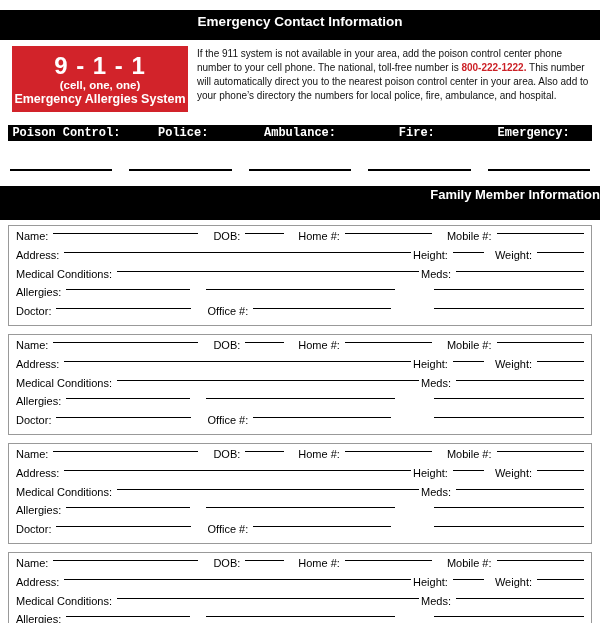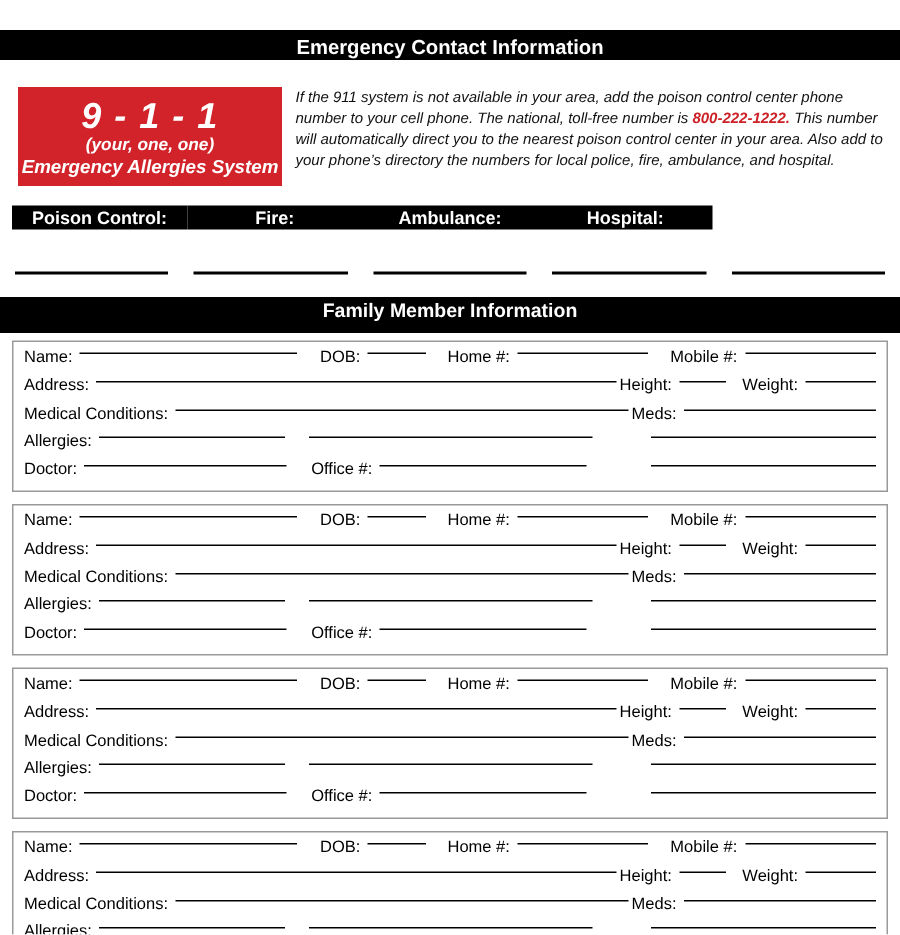--- a/index.html
+++ b/index.html
@@ -7,42 +7,42 @@
   body {
     width:600px; height:623px; overflow:hidden;
     font-family:"Liberation Sans", sans-serif; color:#000;
   }
   .page { width:600px; height:623px; overflow:hidden; background:#fff; position:relative; }
 
   
   .bar {
     background:#000; color:#fff; text-align:center; font-weight:bold;
   }
-  .bar.top { margin-top:20px; height:20px; line-height:23px; font-size:13.5px; }
-  .bar.family { margin-top:15px; height:24px; line-height:18px; font-size:13px; }
-
-  
-  .intro { display:flex; margin-top:18px; padding:0 6px 0 12px;font-style:italic; }
+  .bar.top { margin-top:10px; height:30px; line-height:23px; font-size:13.5px; }
+  .bar.family { margin-top:15px; height:34px; line-height:18px; font-size:13px;text-align:right; }
+
+  
+  .intro { display:flex; margin-top:6px; padding:0 6px 0 12px; }
   .red-box {
     width:176px; height:66px; color:#fff; text-align:center; font-weight:bold;
     display:flex; flex-direction:column; justify-content:center; flex-shrink:0;
   }
   .red-box .num { font-size:24px; letter-spacing:1px; line-height:26px; }
   .red-box .phonetic { font-size:11.5px; line-height:13px; }
   .red-box .caption { font-size:12.5px; line-height:14px; }
   .poison-text {
     flex:1; padding-left:9px; padding-top:1px;
     font-size:10px; line-height:14px; color:#111; max-width:402px;
   }
   .poison-text .phone { font-weight:bold; }
 
   
   .contact-grid {
     display:grid; grid-template-columns:repeat(5,1fr); gap:0;
-    padding:0 8px; margin-top:13px;
+    padding:0 8px; margin-top:13px;font-family:Liberation Mono, monospace;
   }
   .contact-label {
     background:#000; color:#fff; font-weight:bold; font-size:12px;
     height:16px; line-height:16px; text-align:center;
   }
   .contact-lines {
     display:grid; grid-template-columns:repeat(5,1fr); gap:17px;
     padding:0 10px; margin-top:28px;
   }
   .contact-lines .blank-line { border-bottom:2px solid #000; height:2px; }
@@ -66,35 +66,36 @@
 
 <div class="page">
 
   <div class="bar top">
     <span>Emergency Contact Information</span>
   </div>
 
   <div class="intro">
     <div class="red-box" style="background: rgb(210, 35, 42);">
       <div class="num">9 - 1 - 1</div>
-      <div class="phonetic">(your, one, one)</div>
+      <div class="phonetic">(cell, one, one)</div>
       <div class="caption">Emergency Allergies System</div>
     </div>
     <div class="poison-text"><span>If the 911 system is not available in your area, add the poison control center phone number to your cell phone. The national, toll-free number is </span><span class="phone" style="color: rgb(204, 33, 39);">800-222-1222.</span><span> This number will automatically direct you to the nearest poison control center in your area. Also add to your phone’s directory the numbers for local police, fire, ambulance, and hospital.</span></div>
   </div>
 
   <div class="contact-grid" id="contact-labels">
   <div class="contact-label">Poison Control:</div>
 
+  <div class="contact-label">Police:</div>
+
+  <div class="contact-label">Ambulance:</div>
 
   <div class="contact-label">Fire:</div>
 
-  <div class="contact-label">Ambulance:</div>
-
-  <div class="contact-label">Hospital:</div>
+  <div class="contact-label">Emergency:</div>
 </div>
   <div class="contact-lines" id="contact-lines">
   <div class="blank-line"></div>
 
   <div class="blank-line"></div>
 
   <div class="blank-line"></div>
 
   <div class="blank-line"></div>
 

